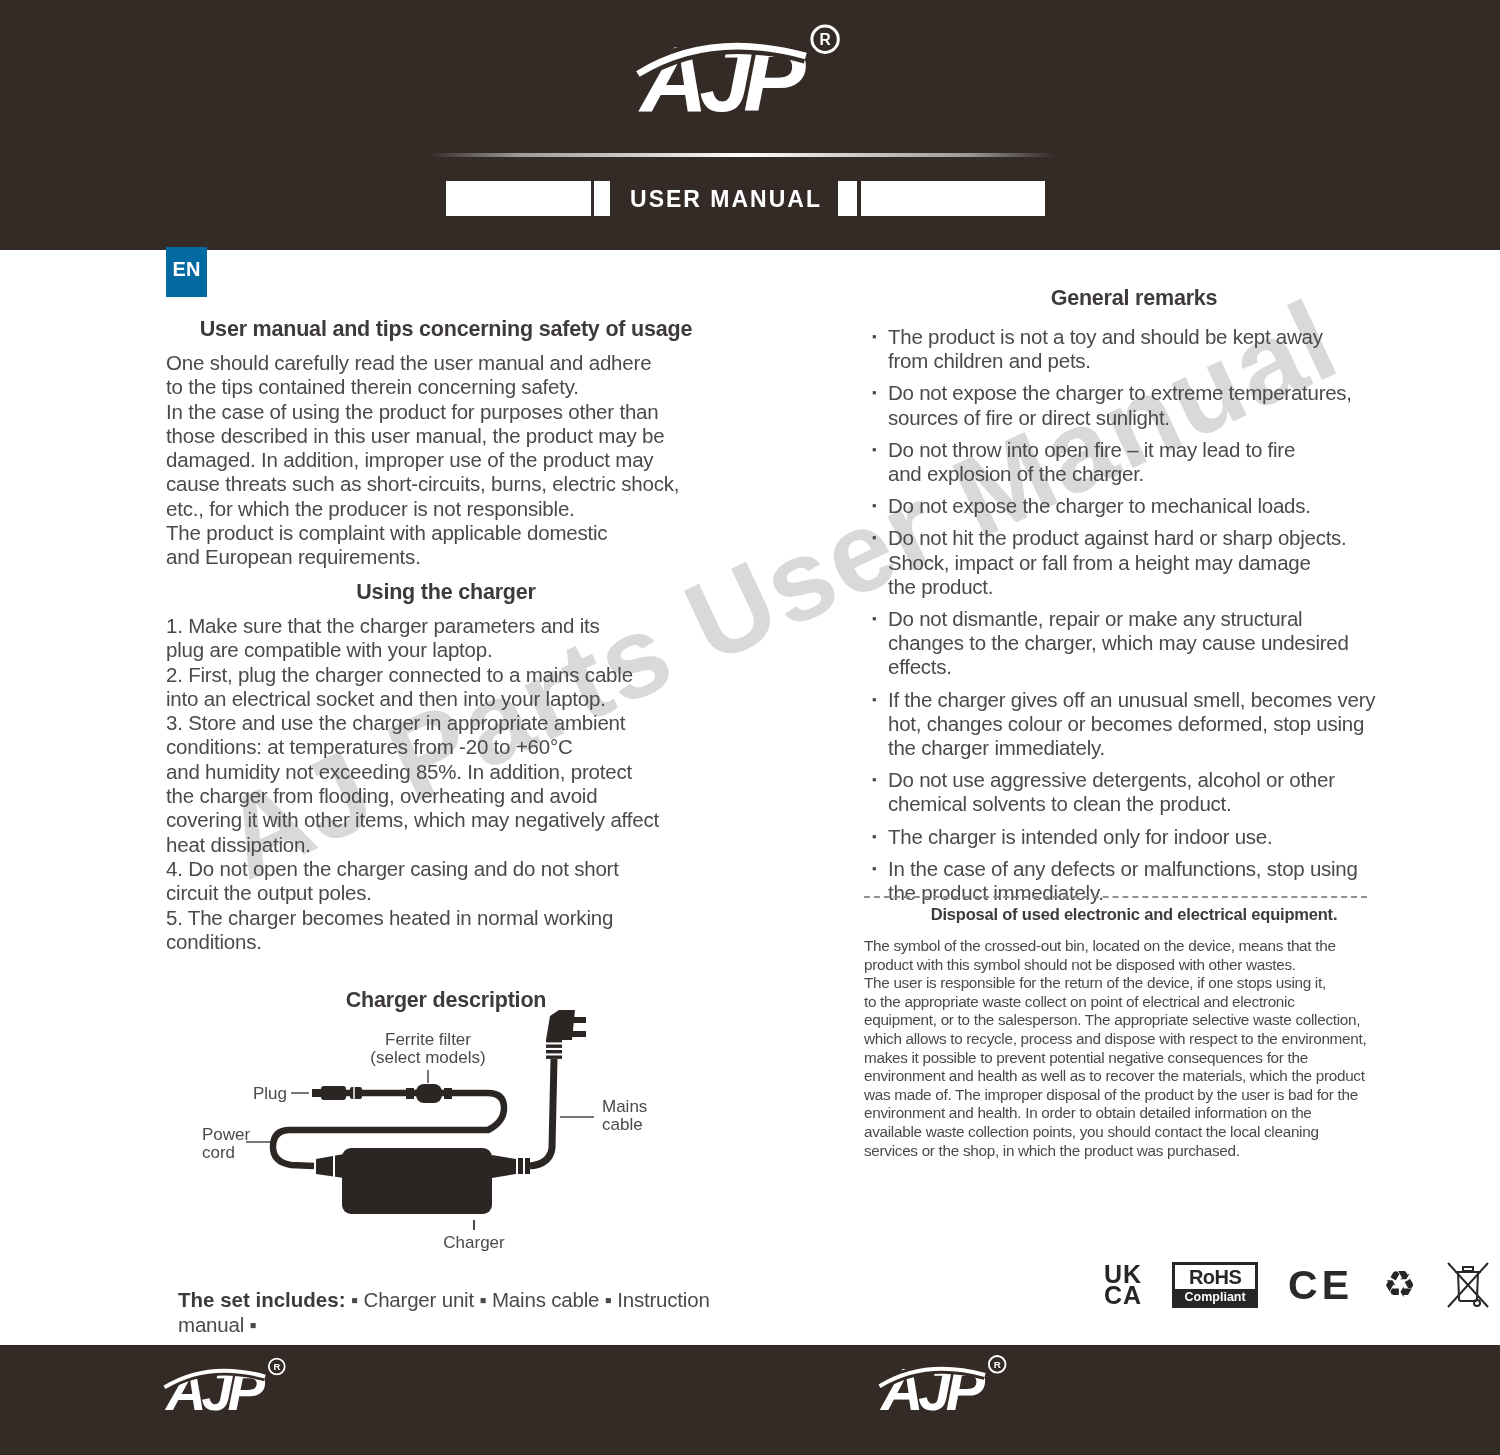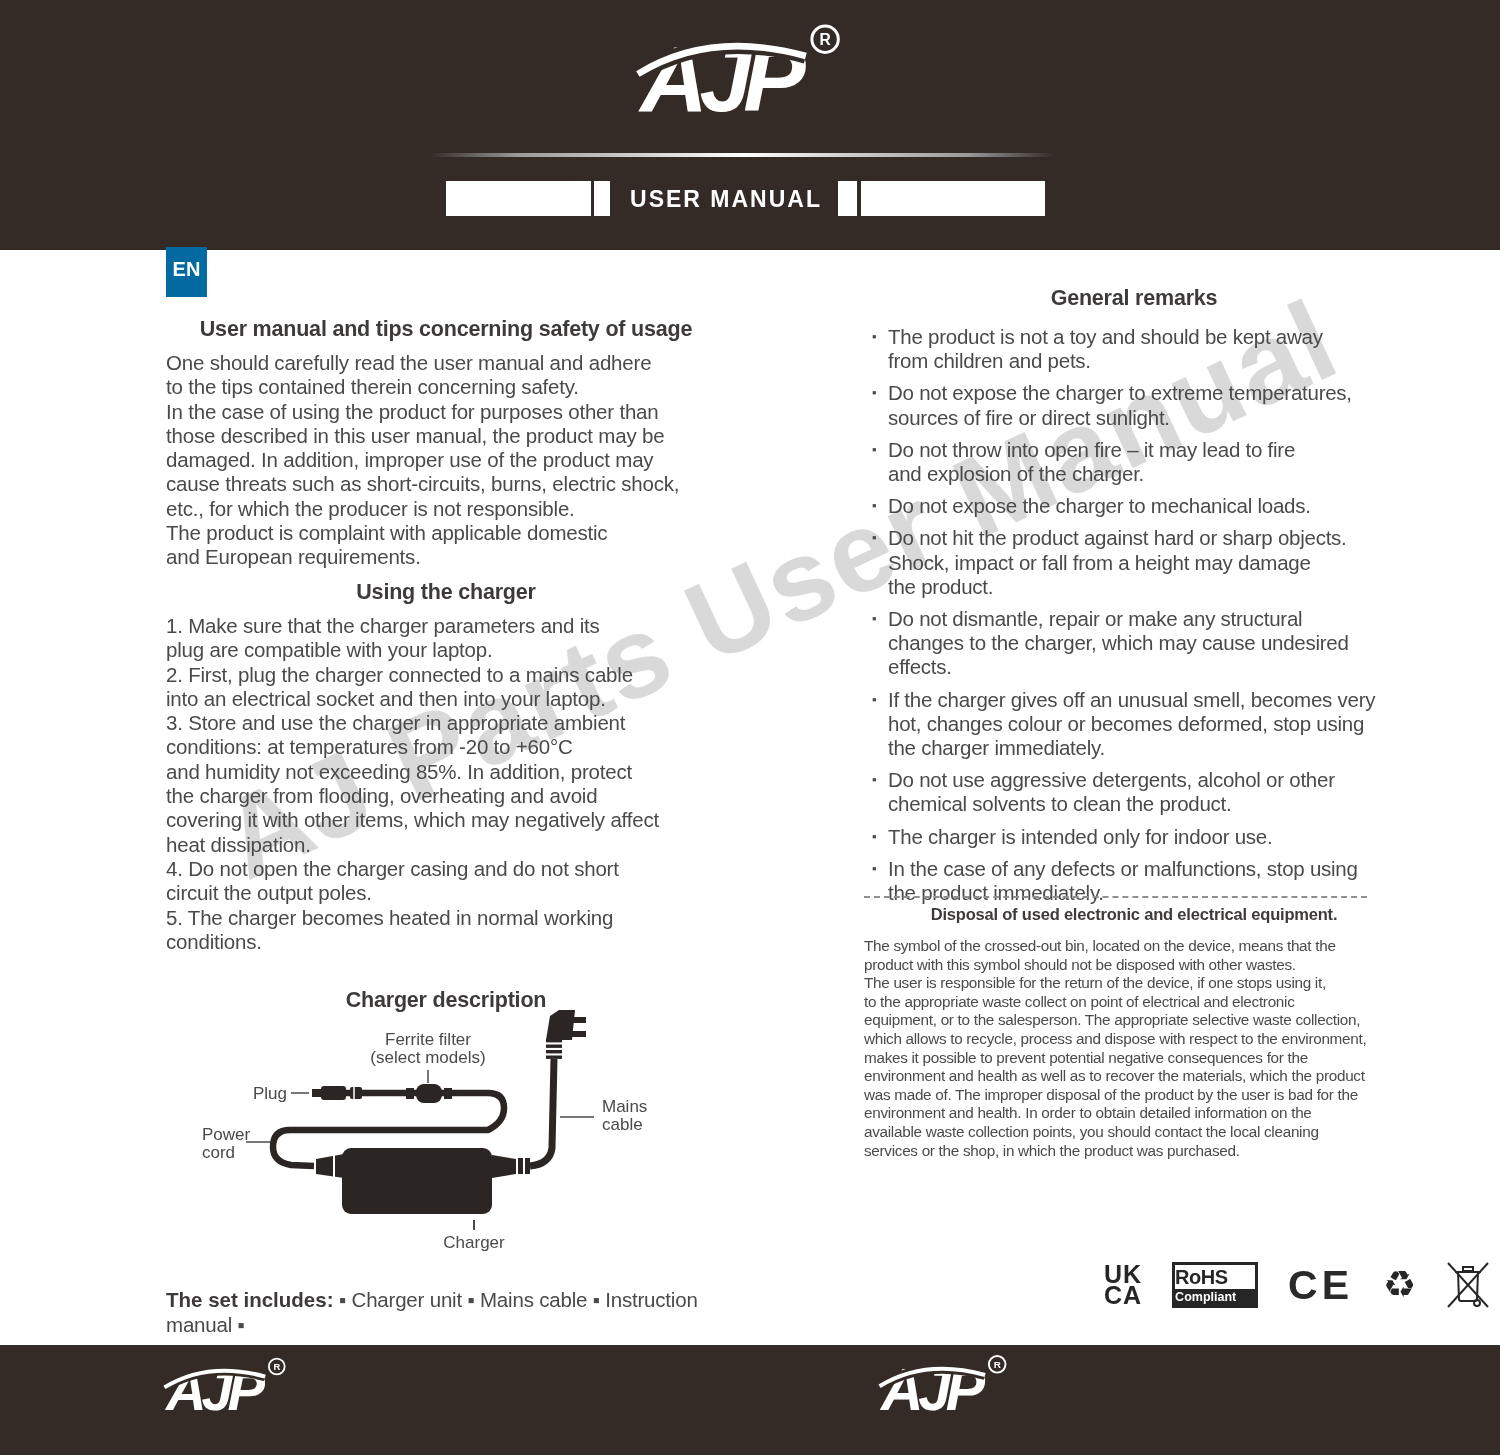--- a/index.html
+++ b/index.html
@@ -30,35 +30,35 @@
   
   h2{margin:0;font-size:21.5px;font-weight:bold;color:#3e3a39;letter-spacing:-0.2px;text-align:center;}
   .body-text{margin:0;font-size:20.5px;line-height:24.3px;color:#4a4a4a;
     white-space:pre-line;letter-spacing:-0.2px;}
   .s1-title{left:166px;top:317px;width:560px;}
   .s1-body{left:166px;top:351px;width:565px;}
   .s2-title{left:166px;top:580px;width:560px;}
   .s2-body{left:166px;top:614px;width:570px;}
   .s3-title{left:166px;top:988px;width:560px;}
   .diagram{left:178px;top:1008px;}
-  .set-line{left:166px;top:1266px;width:545px;font-size:20.5px;line-height:25px;color:#4a4a4a;}
+  .set-line{left:178px;top:1266px;width:545px;font-size:20.5px;line-height:25px;color:#4a4a4a;}
   .set-label{font-weight:bold;color:#3e3a39;}
   .set-items{white-space:pre-line;letter-spacing:-0.2px;}
   .r-title{left:864px;top:286px;width:540px;}
   .r-bullets{left:864px;top:317px;width:545px;margin:0;padding:0;list-style:none;}
   .r-bullets li{position:relative;padding-left:16px;margin:8px;font-size:20.5px;line-height:24.2px;
     color:#4a4a4a;white-space:pre-line;letter-spacing:-0.25px;}
   .r-bullets li::before{content:"▪";position:absolute;left:0;top:0;font-size:13px;line-height:24.2px;color:#4a4a4a;}
   .divider{left:864px;top:896px;width:503px;border-top:2px dashed #8f8f8f;}
   .d-title{left:864px;top:905px;width:540px;font-size:16.5px;}
   .d-body{left:864px;top:937px;width:565px;font-size:15.3px;line-height:18.6px;letter-spacing:-0.3px;}
   
   .certs{left:1104px;top:1258px;height:54px;display:flex;align-items:center;gap:30px;}
   .ukca{font-size:25px;font-weight:900;line-height:21px;letter-spacing:1px;color:#262626;}
-  .rohs{width:80px;border:3px solid #262626;text-align:left;background:#fff;}
+  .rohs{width:80px;border:3px solid #262626;text-align:center;background:#fff;}
   .rohs-top{font-size:20px;font-weight:900;color:#262626;line-height:24px;letter-spacing:-0.5px;}
   .rohs-bot{font-size:12.5px;font-weight:bold;color:#ffffff;background:#262626;line-height:16px;}
   .ce{font-size:41px;font-weight:bold;color:#2a2a2a;letter-spacing:4px;}
   .recycle{font-size:37px;color:#262626;line-height:40px;}
   
   .footer{left:0;top:1345px;width:1500px;height:110px;background:#342b27;}
   .f-logo-1{left:163px;top:10px;}
   .f-logo-2{left:878px;top:7px;}
   svg text{font-family:"Liberation Sans", sans-serif;}
   .diag-label{font-size:17px;fill:#4a4a4a;}

